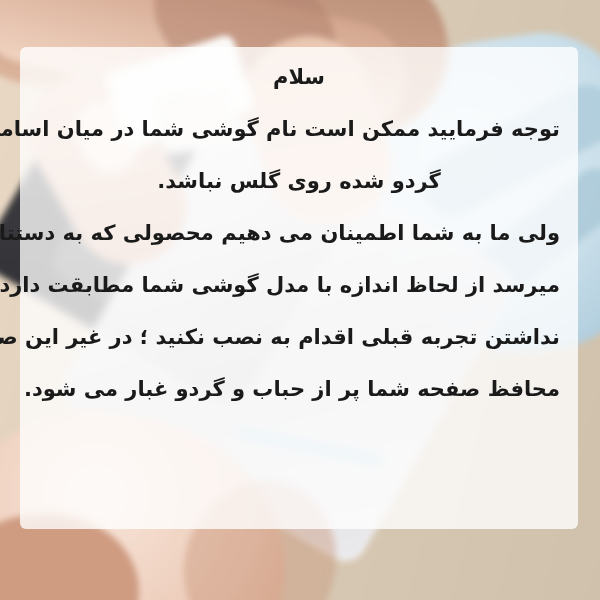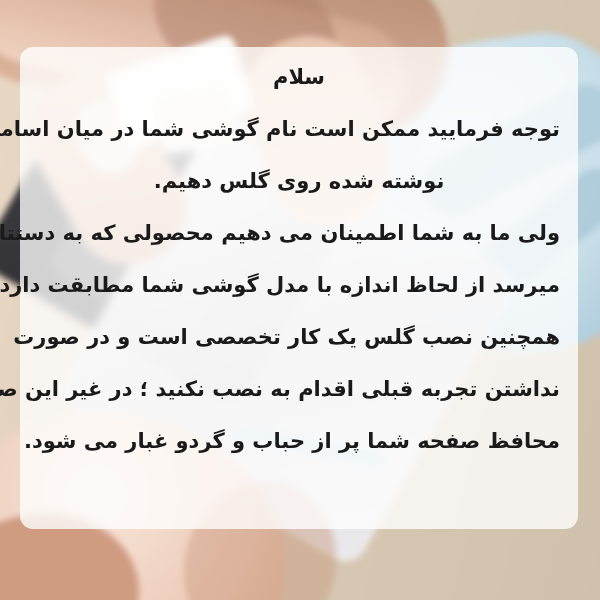--- a/index.html
+++ b/index.html
@@ -48,21 +48,21 @@
   .thumb{left:-55px;top:415px;width:340px;height:290px;border-radius:48%;
     transform:rotate(14deg);
     background:radial-gradient(circle at 40% 30%,#f8e6da,#eccab7 55%,#dcab93 85%);}
   .thumb-shade{left:185px;top:480px;width:150px;height:170px;border-radius:50%;
     transform:rotate(20deg);background:#c9987f;opacity:.45;}
   .finger-corner{left:-70px;top:515px;width:210px;height:170px;border-radius:50%;
     transform:rotate(-14deg);background:#cf9c82;}
   
   .card{
     position:absolute;left:20px;top:47px;width:558px;height:482px;
-    border-radius:13px;background:rgba(255,255,255,.78);
+    border-radius:6px;background:rgba(255,255,255,.78);
     backdrop-filter:blur(3px);-webkit-backdrop-filter:blur(3px);
   }
   .card-text{
     position:absolute;left:18px;right:18px;top:4px;
     direction:rtl;text-align:center;
     font-size:21px;font-weight:bold;line-height:52px;
     letter-spacing:-0.3px;color:#1a1a1a;
   }
   .line{white-space:nowrap;}
 </style>
@@ -90,22 +90,21 @@
     <div class="applicator-tab"></div>
     <div class="thumb"></div>
     <div class="thumb-shade"></div>
     <div class="finger-corner"></div>
   </div>
 
   <div class="card">
     <div class="card-text">
       <div class="line">سلام</div>
       <div class="line">توجه فرمایید ممکن است نام گوشی شما در میان اسامی</div>
-      <div class="line">نوشته شده روی گلس دهیم.</div>
+      <div class="line">گردو شده روی گلس نباشد.</div>
       <div class="line">ولی ما به شما اطمینان می دهیم محصولی که به دستتان</div>
       <div class="line">میرسد از لحاظ اندازه با مدل گوشی شما مطابقت دارد.</div>
-      <div class="line">همچنین نصب گلس یک کار تخصصی است و در صورت</div>
       <div class="line">نداشتن تجربه قبلی اقدام به نصب نکنید ؛ در غیر این صورت</div>
       <div class="line">محافظ صفحه شما پر از حباب و گردو غبار می شود.</div>
     </div>
   </div>
 
 </div>
 
 </body></html>

